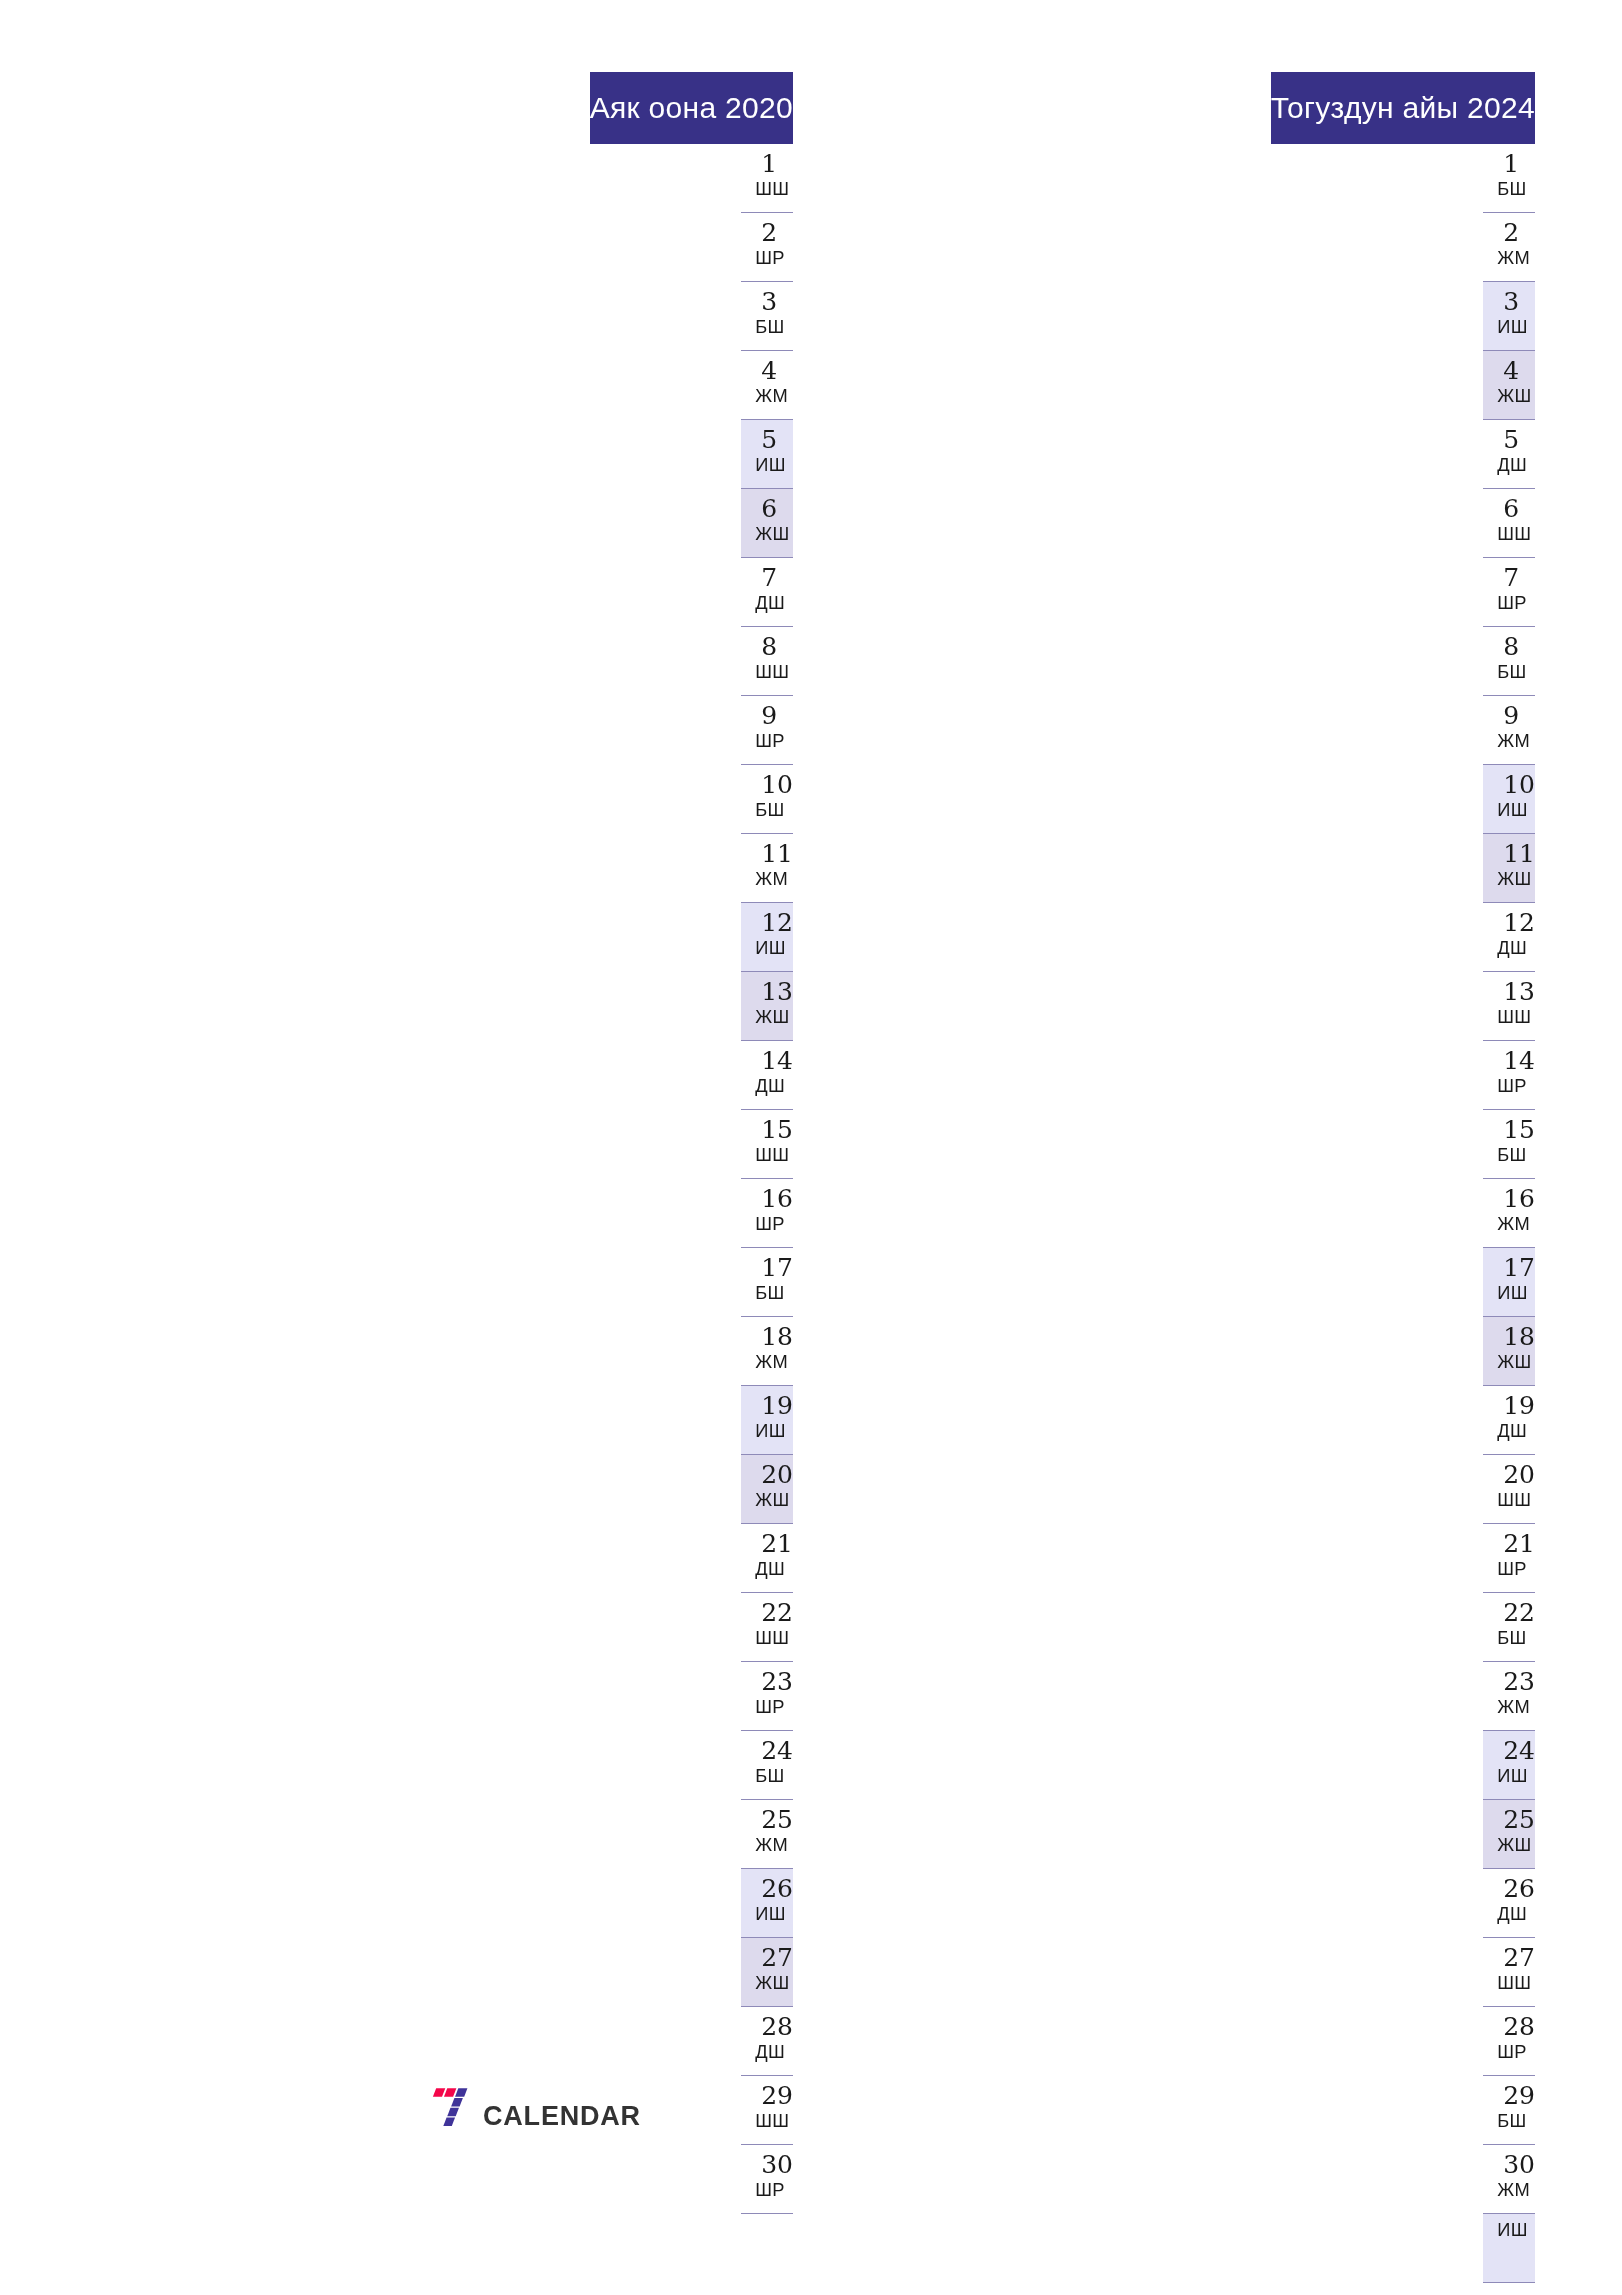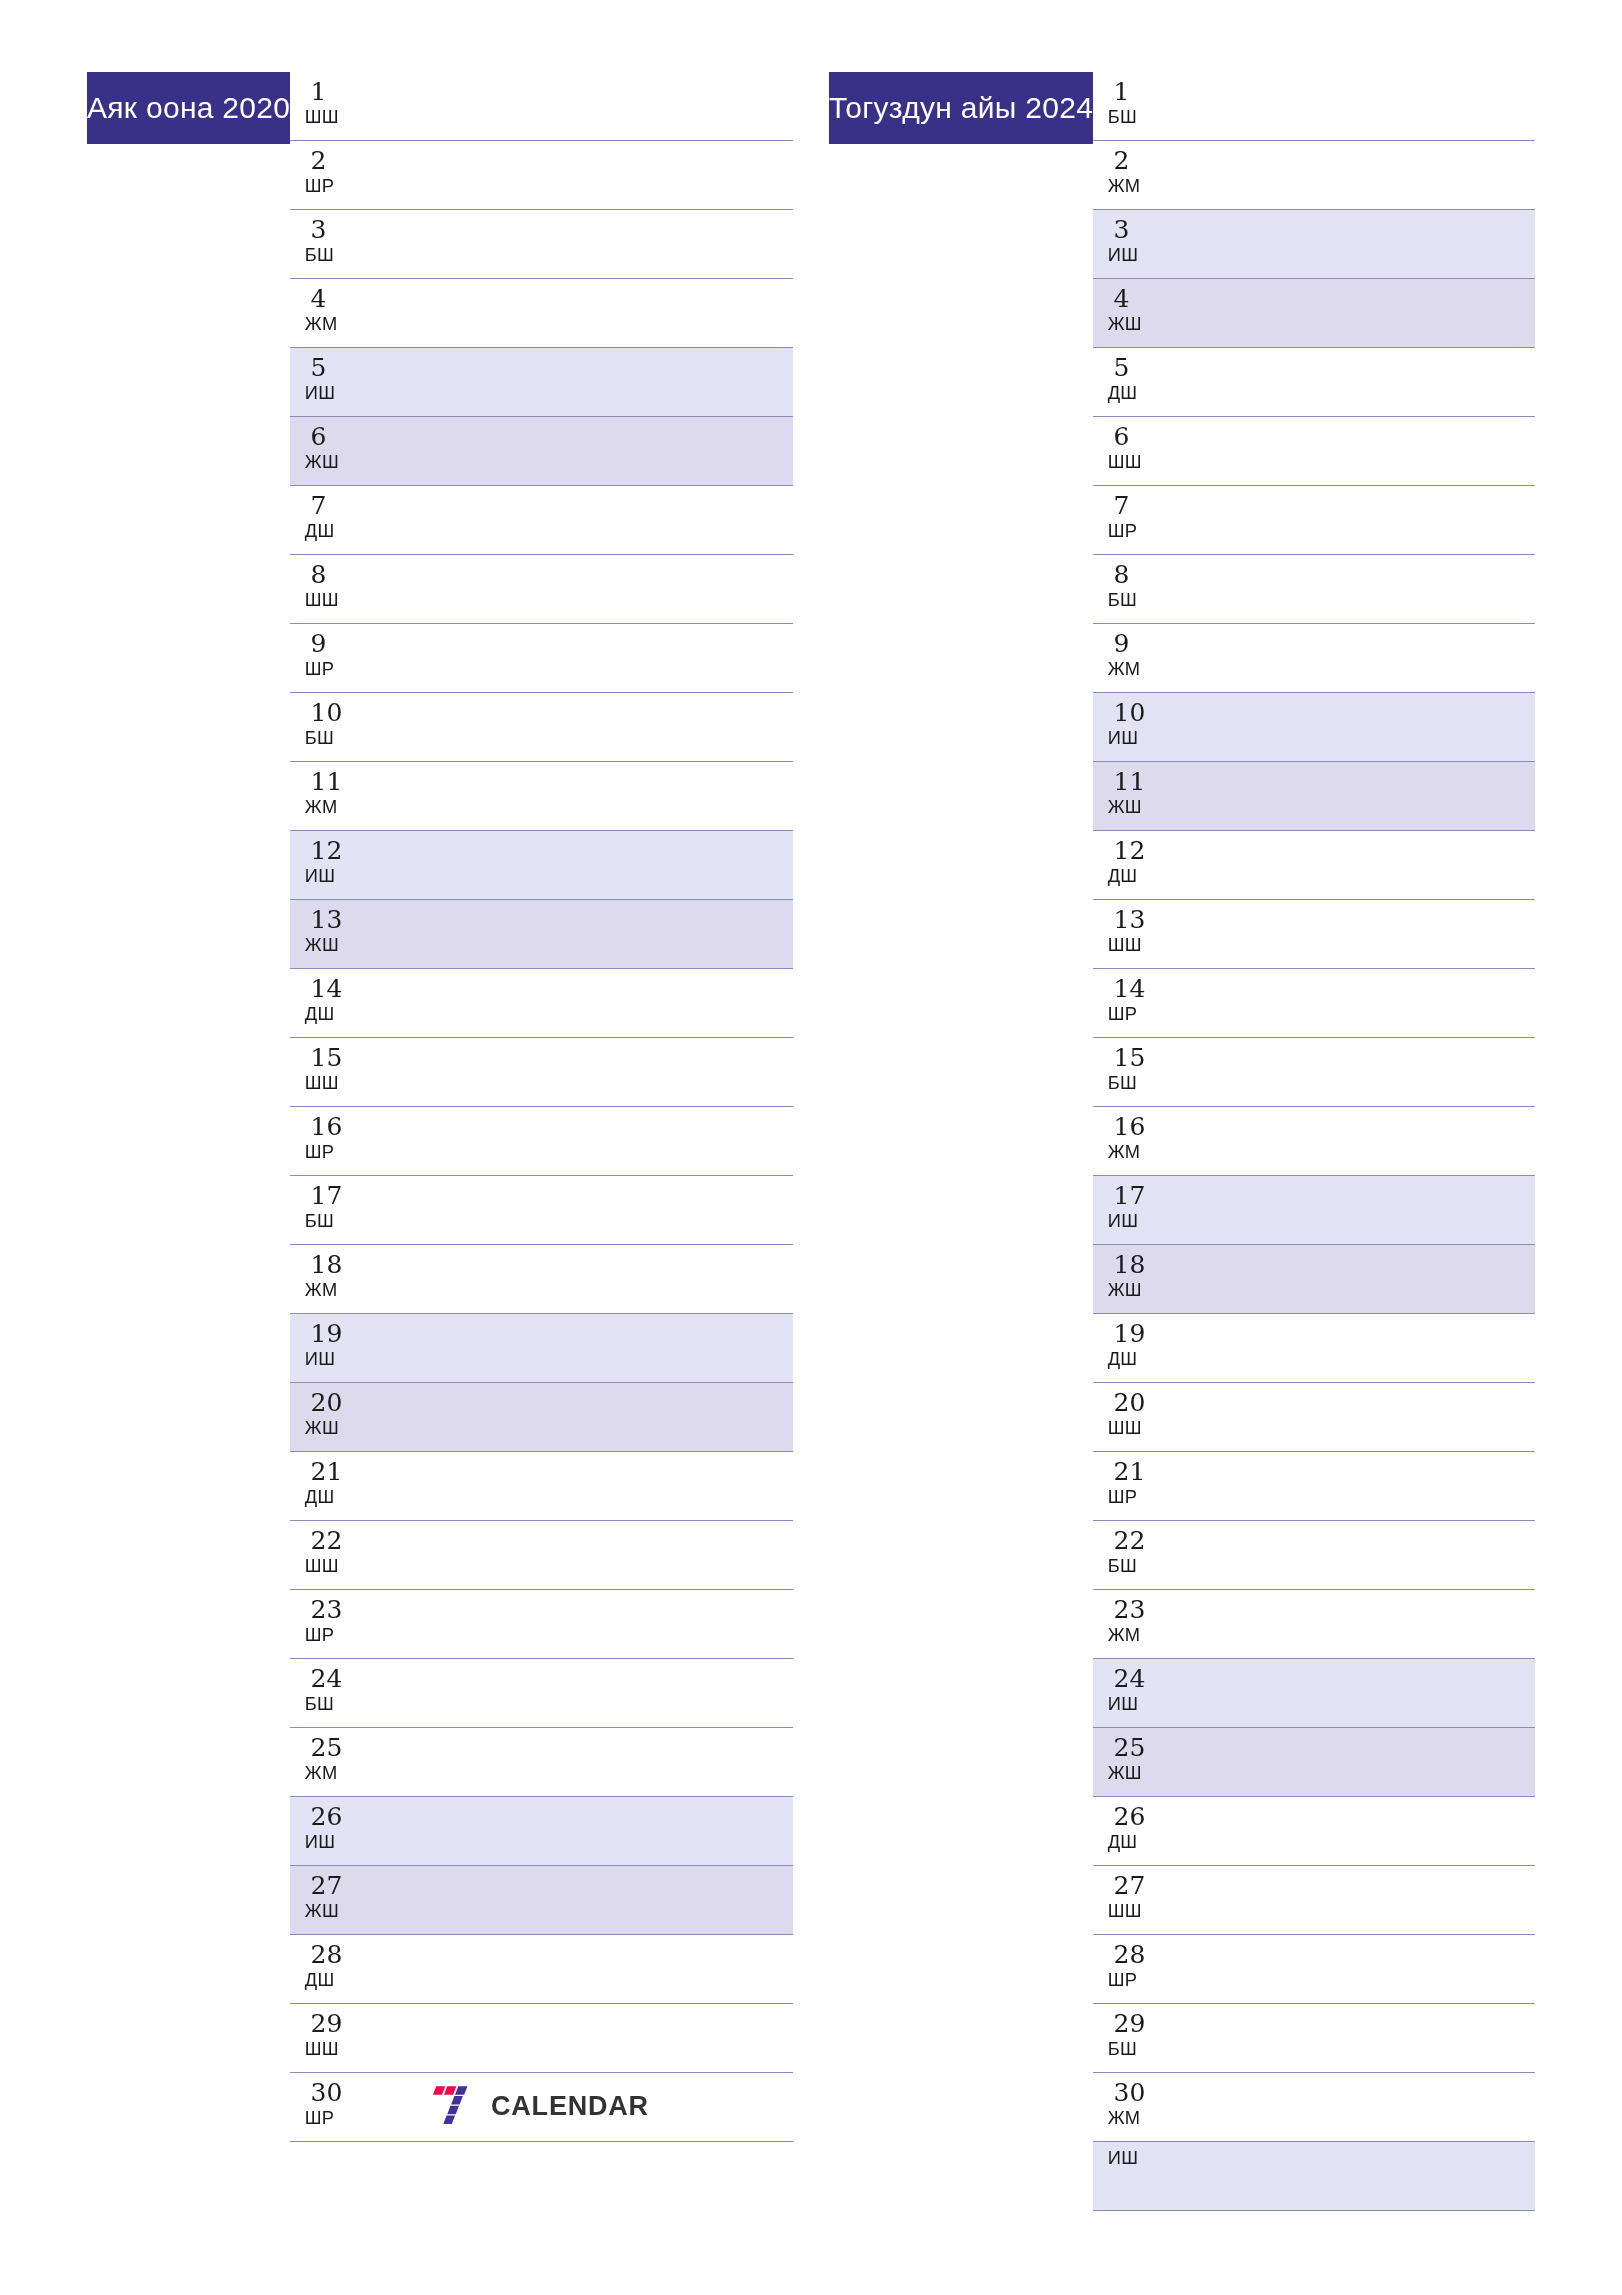--- a/index.html
+++ b/index.html
@@ -22,21 +22,23 @@
     top: 72px;
     width: 1449px;
     height: 2153px;
     display: flex;
     gap: 36px;
   }
 
   .month-column {
     width: 706px;
     display: flex;
+    flex-direction: column;
     position: relative;
+    align-items: flex-end;
   }
 
   .month-header {
     height: 72px;
     background: #383187;
     color: #ffffff;
     display: flex;
     align-items: center;
     justify-content: center;
     font-size: 30px;
@@ -81,22 +83,22 @@
     font-weight: 400;
     letter-spacing: 0.3px;
   }
 
   
   .brand-logo {
     position: absolute;
     left: 429px;
     top: 2083px;
     display: flex;
-    align-items: center;
-    gap: 19px;
+    align-items: flex-end;
+    gap: 11px;
     height: 47px;
   }
 
   .logo-mark {
     width: 43px;
     height: 43px;
     flex: 0 0 auto;
   }
 
   .logo-text {

